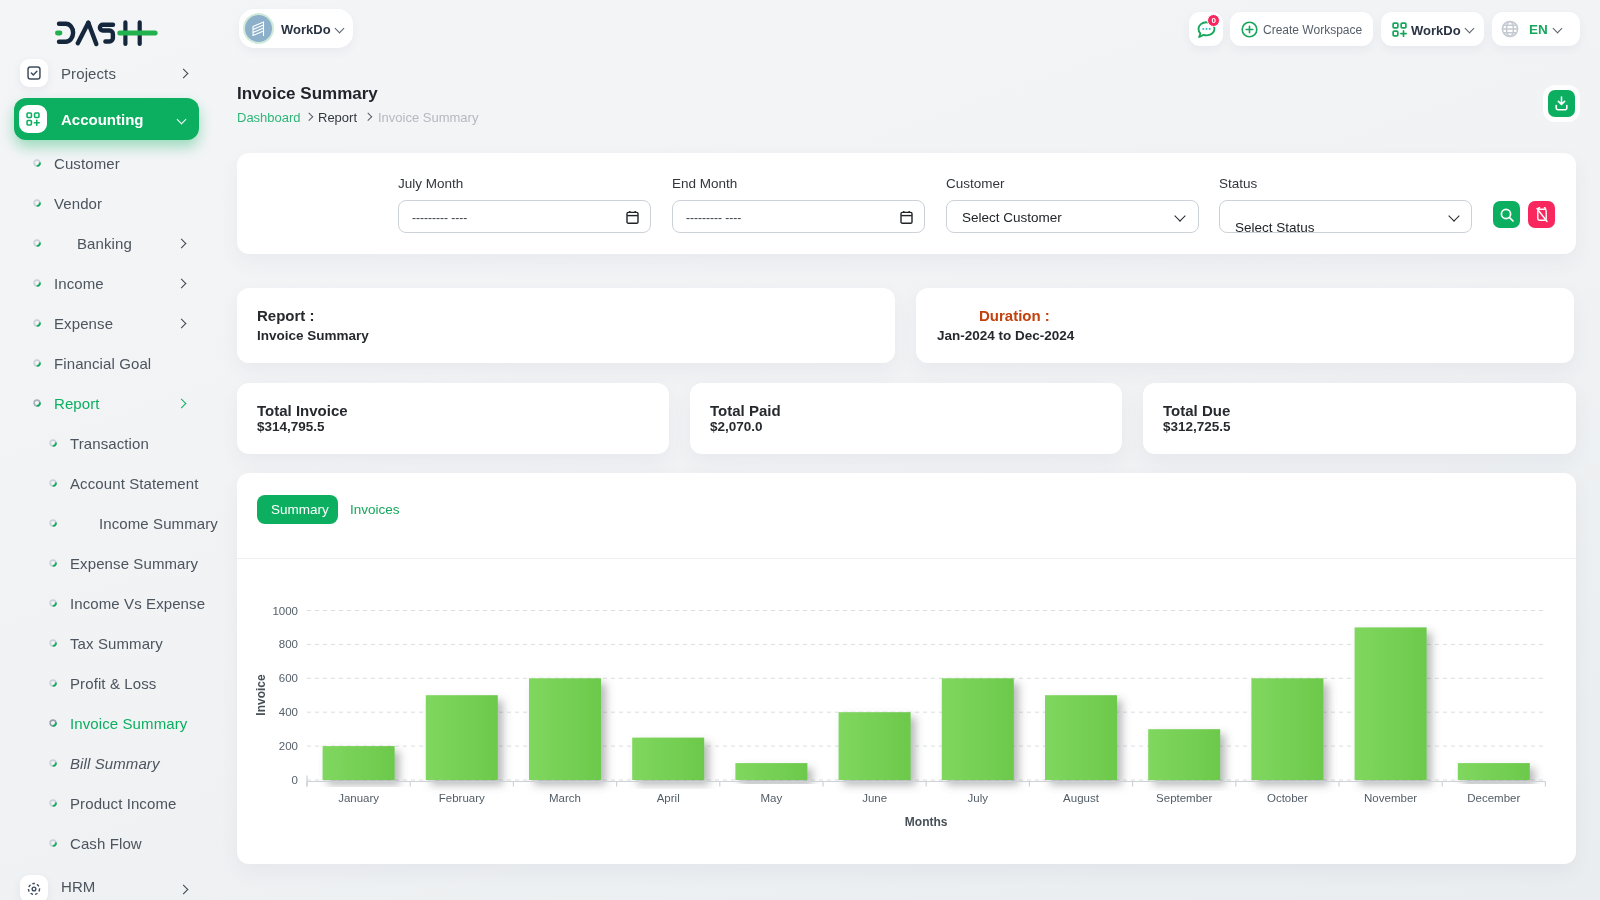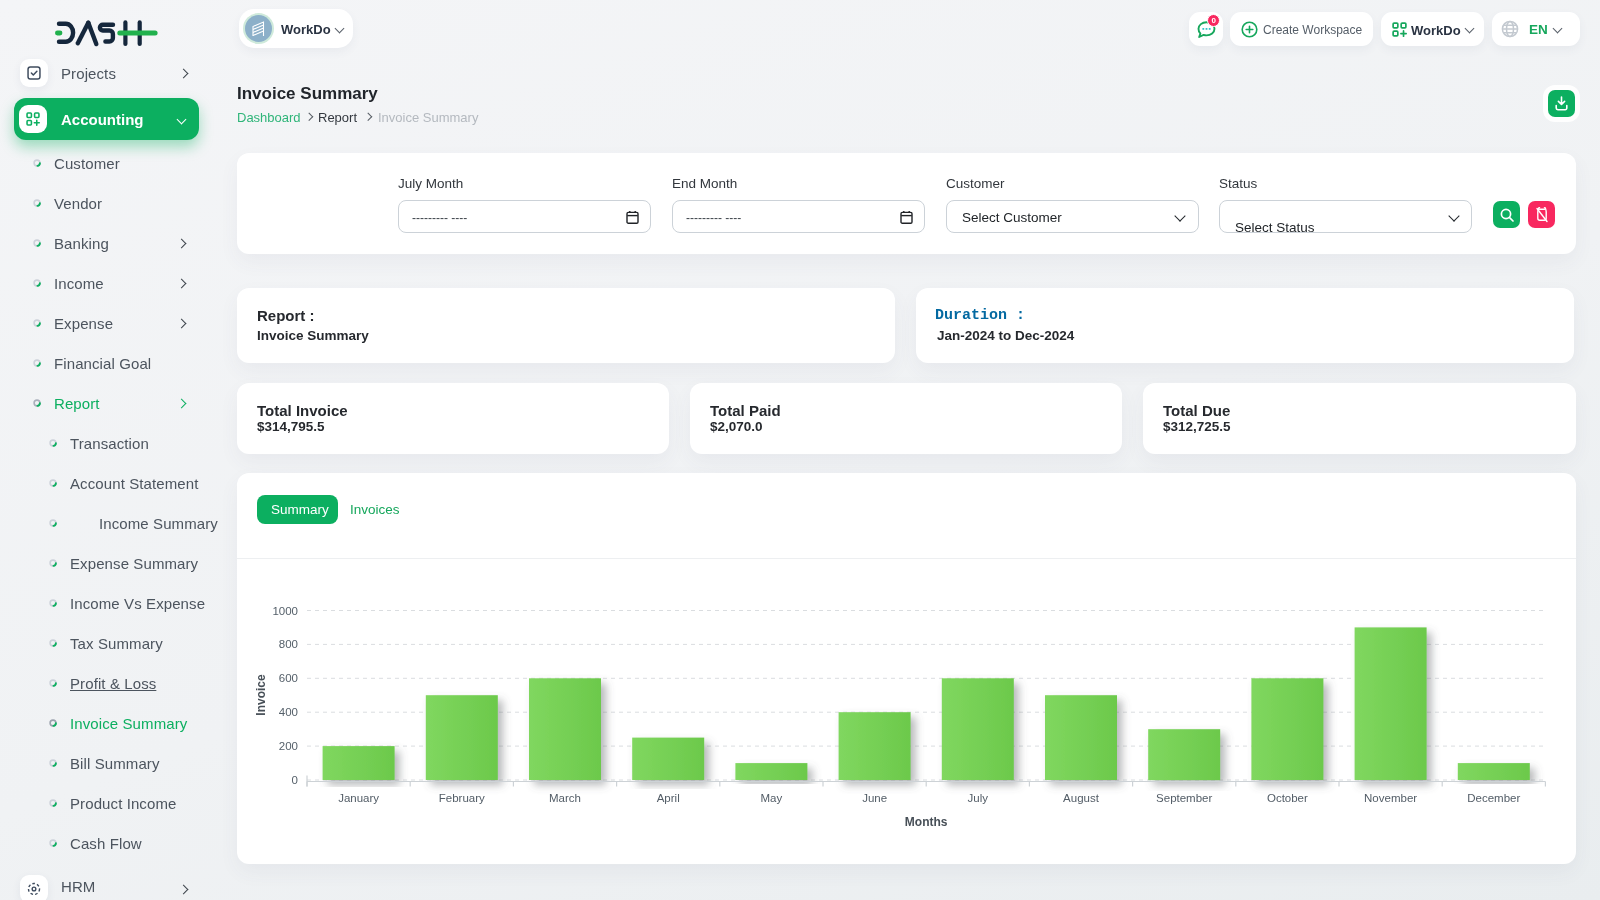--- a/index.html
+++ b/index.html
@@ -64,21 +64,21 @@
     </svg>
   <span class="nav-label" style="margin-left:54px;">Customer</span>
 </div>
 <div class="nav-row" style="top:183px;">
   <svg class="bullet" style="left:33px;top:16px;" width="8" height="8" viewBox="0 0 10 10">
       <circle cx="5" cy="5" r="3.6" fill="none" stroke="#ccd1da" stroke-width="2"></circle>
       <path d="M8.6 5.4 A 3.6 3.6 0 0 1 5.6 8.6" fill="none" stroke="#0caf60" stroke-width="2.4" stroke-linecap="round"></path>
     </svg>
   <span class="nav-label" style="margin-left:54px;">Vendor</span>
 </div>
-<div class="nav-row" style="top:223px;">
+<div class="nav-row" style="top:223px;padding-left:23px;">
   <svg class="bullet" style="left:33px;top:16px;" width="8" height="8" viewBox="0 0 10 10">
       <circle cx="5" cy="5" r="3.6" fill="none" stroke="#ccd1da" stroke-width="2"></circle>
       <path d="M8.6 5.4 A 3.6 3.6 0 0 1 5.6 8.6" fill="none" stroke="#0caf60" stroke-width="2.4" stroke-linecap="round"></path>
     </svg>
   <span class="nav-label" style="margin-left:54px;">Banking</span>
   <div class="chev-r" style="left:178px;top:17px;"></div>
 </div>
 <div class="nav-row" style="top:263px;">
   <svg class="bullet" style="left:33px;top:16px;" width="8" height="8" viewBox="0 0 10 10">
       <circle cx="5" cy="5" r="3.6" fill="none" stroke="#ccd1da" stroke-width="2"></circle>
@@ -151,35 +151,35 @@
       <circle cx="5" cy="5" r="3.6" fill="none" stroke="#ccd1da" stroke-width="2"></circle>
       <path d="M8.6 5.4 A 3.6 3.6 0 0 1 5.6 8.6" fill="none" stroke="#0caf60" stroke-width="2.4" stroke-linecap="round"></path>
     </svg>
   <span class="nav-label" style="margin-left:70px;">Tax Summary</span>
 </div>
 <div class="nav-row" style="top:663px;">
   <svg class="bullet" style="left:49px;top:16px;" width="8" height="8" viewBox="0 0 10 10">
       <circle cx="5" cy="5" r="3.6" fill="none" stroke="#ccd1da" stroke-width="2"></circle>
       <path d="M8.6 5.4 A 3.6 3.6 0 0 1 5.6 8.6" fill="none" stroke="#0caf60" stroke-width="2.4" stroke-linecap="round"></path>
     </svg>
-  <span class="nav-label" style="margin-left:70px;text-decoration:underline;">Profit &amp; Loss</span>
+  <span class="nav-label" style="margin-left:70px;">Profit &amp; Loss</span>
 </div>
 <div class="nav-row" style="top:703px;">
   <svg class="bullet" style="left:49px;top:16px;" width="8" height="8" viewBox="0 0 10 10">
       <circle cx="5" cy="5" r="3.6" fill="none" stroke="#9aa1ad" stroke-width="2"></circle>
       <path d="M8.6 5.4 A 3.6 3.6 0 0 1 5.6 8.6" fill="none" stroke="#0caf60" stroke-width="2.4" stroke-linecap="round"></path>
     </svg>
   <span class="nav-label" style="margin-left:70px;color:#0caf60;">Invoice Summary</span>
 </div>
 <div class="nav-row" style="top:743px;">
   <svg class="bullet" style="left:49px;top:16px;" width="8" height="8" viewBox="0 0 10 10">
       <circle cx="5" cy="5" r="3.6" fill="none" stroke="#ccd1da" stroke-width="2"></circle>
       <path d="M8.6 5.4 A 3.6 3.6 0 0 1 5.6 8.6" fill="none" stroke="#0caf60" stroke-width="2.4" stroke-linecap="round"></path>
     </svg>
-  <span class="nav-label" style="margin-left:70px;">Bill Summary</span>
+  <span class="nav-label" style="margin-left:70px;font-style:italic;">Bill Summary</span>
 </div>
 <div class="nav-row" style="top:783px;">
   <svg class="bullet" style="left:49px;top:16px;" width="8" height="8" viewBox="0 0 10 10">
       <circle cx="5" cy="5" r="3.6" fill="none" stroke="#ccd1da" stroke-width="2"></circle>
       <path d="M8.6 5.4 A 3.6 3.6 0 0 1 5.6 8.6" fill="none" stroke="#0caf60" stroke-width="2.4" stroke-linecap="round"></path>
     </svg>
   <span class="nav-label" style="margin-left:70px;">Product Income</span>
 </div>
 <div class="nav-row" style="top:823px;">
   <svg class="bullet" style="left:49px;top:16px;" width="8" height="8" viewBox="0 0 10 10">
@@ -291,21 +291,21 @@
 <div class="abs" style="left:1528px;top:201px;width:27px;height:27px;background:#f8285f;border-radius:7px;"></div>
 <svg class="abs" style="left:1534.5px;top:206.5px;" width="14" height="16" viewBox="0 0 14 16" fill="none" stroke="#fff" stroke-width="1.4" stroke-linecap="round" stroke-linejoin="round">
   <path d="M4.5 2.2 h5 M3 2.2 v0 M2.8 4.8 a4.2 6 0 0 1 8.4 0 v6.4 a2 2 0 0 1 -2 2 h-4.4 a2 2 0 0 1 -2 -2 Z"></path>
   <path d="M2 1.5 L12 14.5"></path>
 </svg>
 
 <div class="card" style="left:237px;top:288px;width:658px;height:75px;"></div>
 <span class="abs" style="left:257px;top:307px;font-size:15px;font-weight:700;color:#26292e;">Report :</span>
 <span class="abs" style="left:257px;top:328px;font-size:13.5px;font-weight:700;color:#26292e;">Invoice Summary</span>
 <div class="card" style="left:916px;top:288px;width:658px;height:75px;"></div>
-<span class="abs" style="left:935px;top:307px;font-size:15px;font-weight:700;color:#0369a1;font-family:Liberation Mono, monospace;">Duration :</span>
+<span class="abs" style="left:979px;top:307px;font-size:15px;font-weight:700;color:#c2410c;">Duration :</span>
 <span class="abs" style="left:937px;top:328px;font-size:13.5px;font-weight:700;color:#26292e;">Jan-2024 to Dec-2024</span>
 
 <div class="card" style="left:237px;top:383px;width:432px;height:71px;"></div>
 <span class="abs" style="left:257px;top:402px;font-size:15px;font-weight:700;color:#26292e;">Total Invoice</span>
 <span class="abs" style="left:257px;top:419px;font-size:13.5px;font-weight:700;color:#26292e;">$314,795.5</span>
 <div class="card" style="left:690px;top:383px;width:432px;height:71px;"></div>
 <span class="abs" style="left:710px;top:402px;font-size:15px;font-weight:700;color:#26292e;">Total Paid</span>
 <span class="abs" style="left:710px;top:419px;font-size:13.5px;font-weight:700;color:#26292e;">$2,070.0</span>
 <div class="card" style="left:1143px;top:383px;width:433px;height:71px;"></div>
 <span class="abs" style="left:1163px;top:402px;font-size:15px;font-weight:700;color:#26292e;">Total Due</span>

